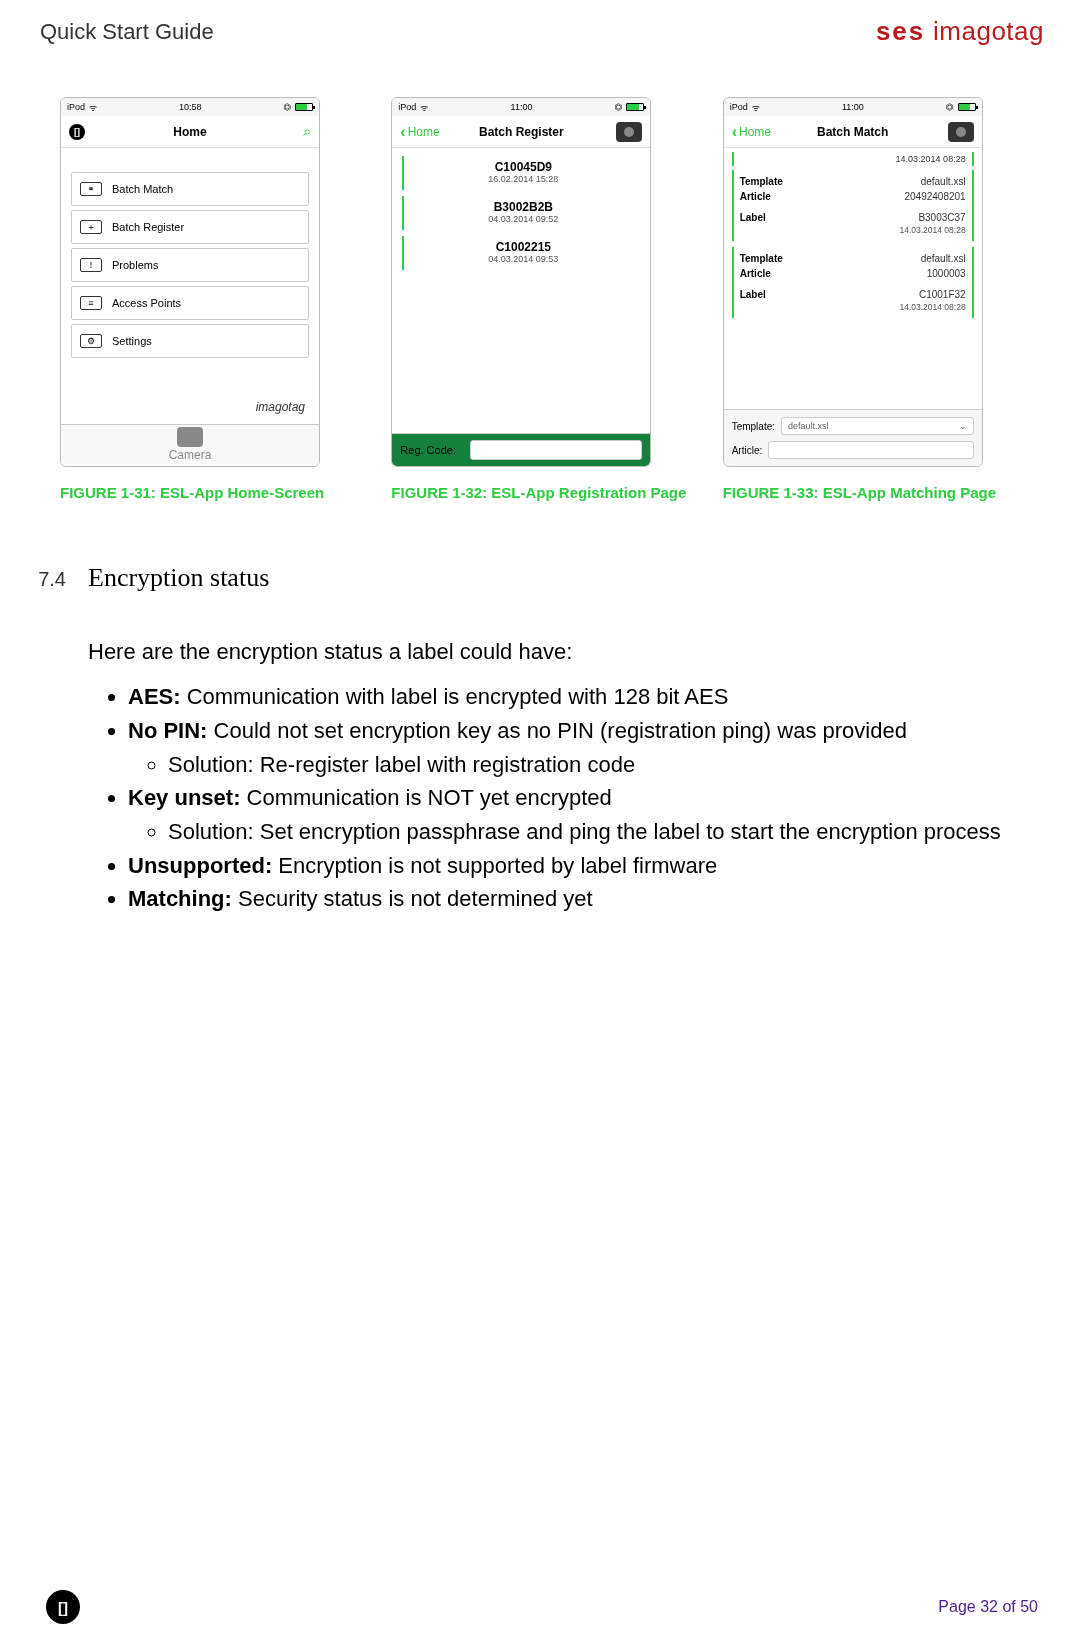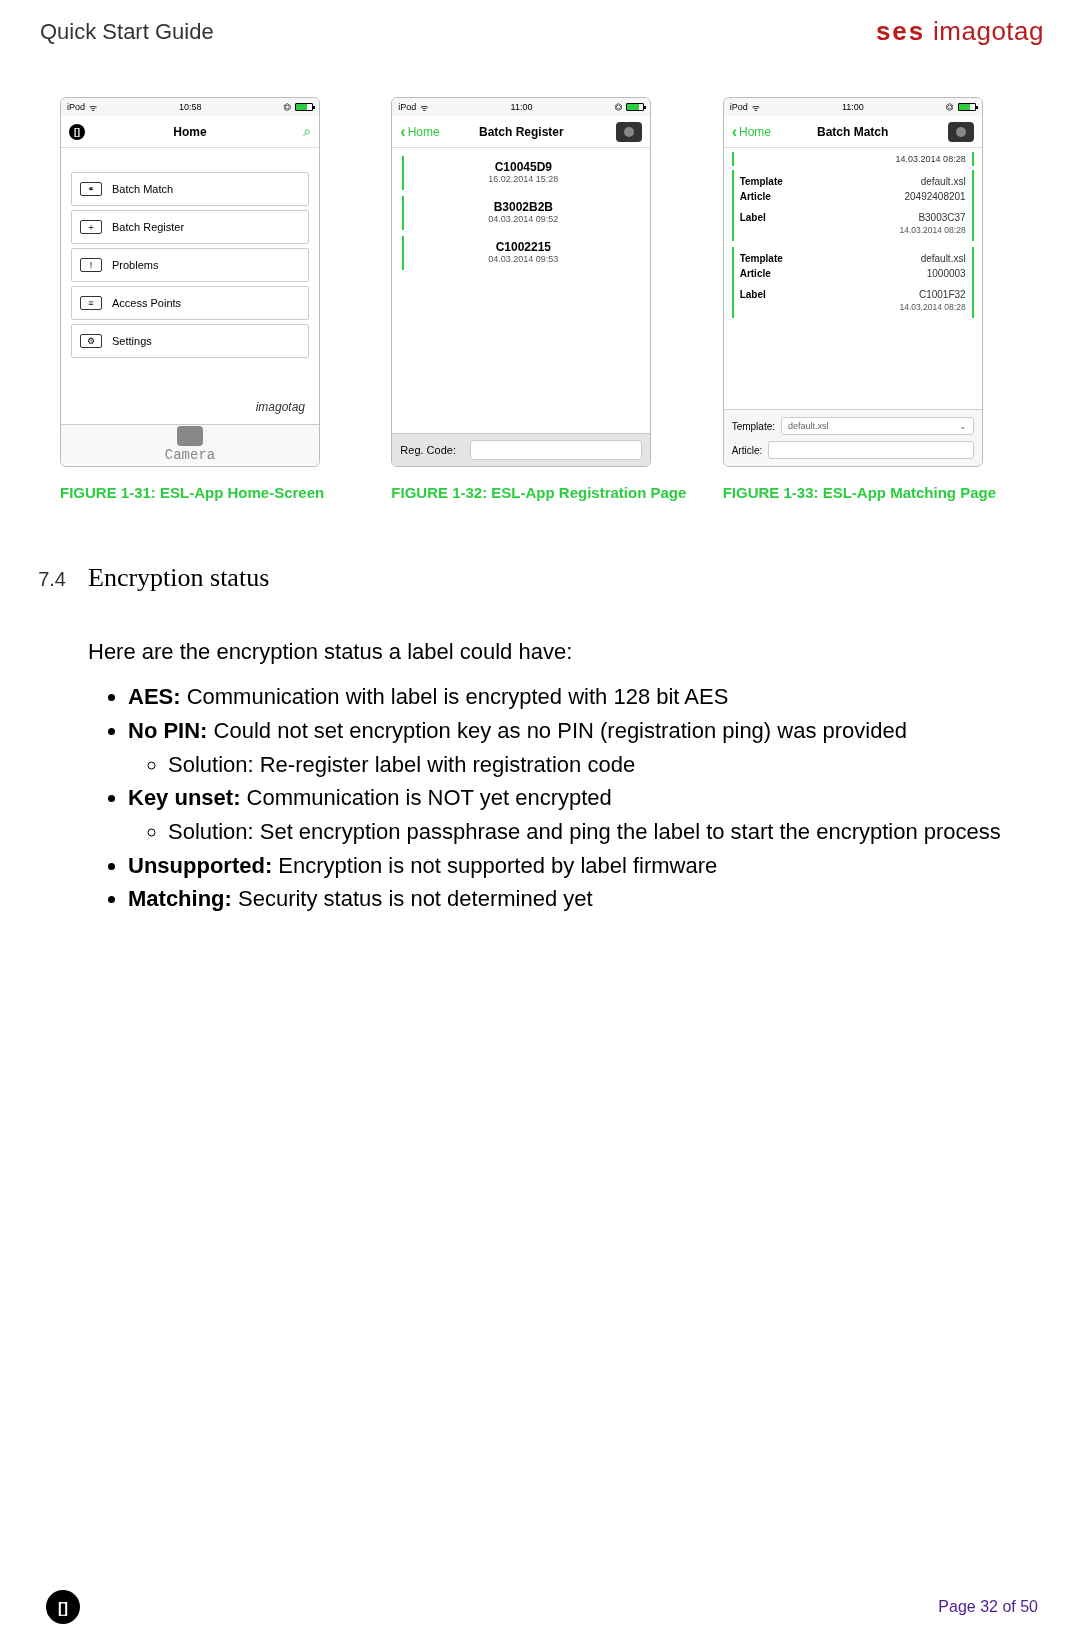--- a/index.html
+++ b/index.html
@@ -116,34 +116,34 @@
     font-size: 12px;
     color: #333;
     margin-top: 28px;
   }
   .camera-bar {
     border-top:1px solid #ccc;
     height: 40px; display:flex; flex-direction:column; align-items:center; justify-content:center;
     background:#f8f8f8; gap:1px;
   }
   .camera-bar .camera-badge { background:#888; }
-  .camera-bar .cam-label { font-size:14px; color:#888;font-family:Liberation Mono, monospace; }
+  .camera-bar .cam-label { font-size:12px; color:#888; }
   .reg-list { padding: 8px 10px 0 10px; flex:1; }
   .reg-item {
     border-left: 2px solid #2ecc40;
     padding: 4px 8px 6px 10px;
     margin-bottom: 6px;
   }
   .reg-code { font-weight: bold; font-size: 12px; text-align:center; }
   .reg-date { font-size: 9px; color:#555; text-align:center; }
   .reg-footer {
     border-top: 1px solid #ccc;
     padding: 6px 8px;
     display:flex; align-items:center; gap:14px; font-size:11px;
-    background:#e5e5e5;
+    background:#15803d;
   }
   .reg-footer input {
     flex: 1; height: 20px; border:1px solid #ccc; border-radius:3px; padding:0 4px; font-size:11px;
   }
   .match-list { padding: 4px 8px; flex:1; font-size:10px; overflow:hidden; }
   .match-header {
     border-left:2px solid #2ecc40; border-right:2px solid #2ecc40;
     padding: 2px 6px; text-align:right; font-size:9px; color:#333;
     margin-bottom: 4px;
   }

